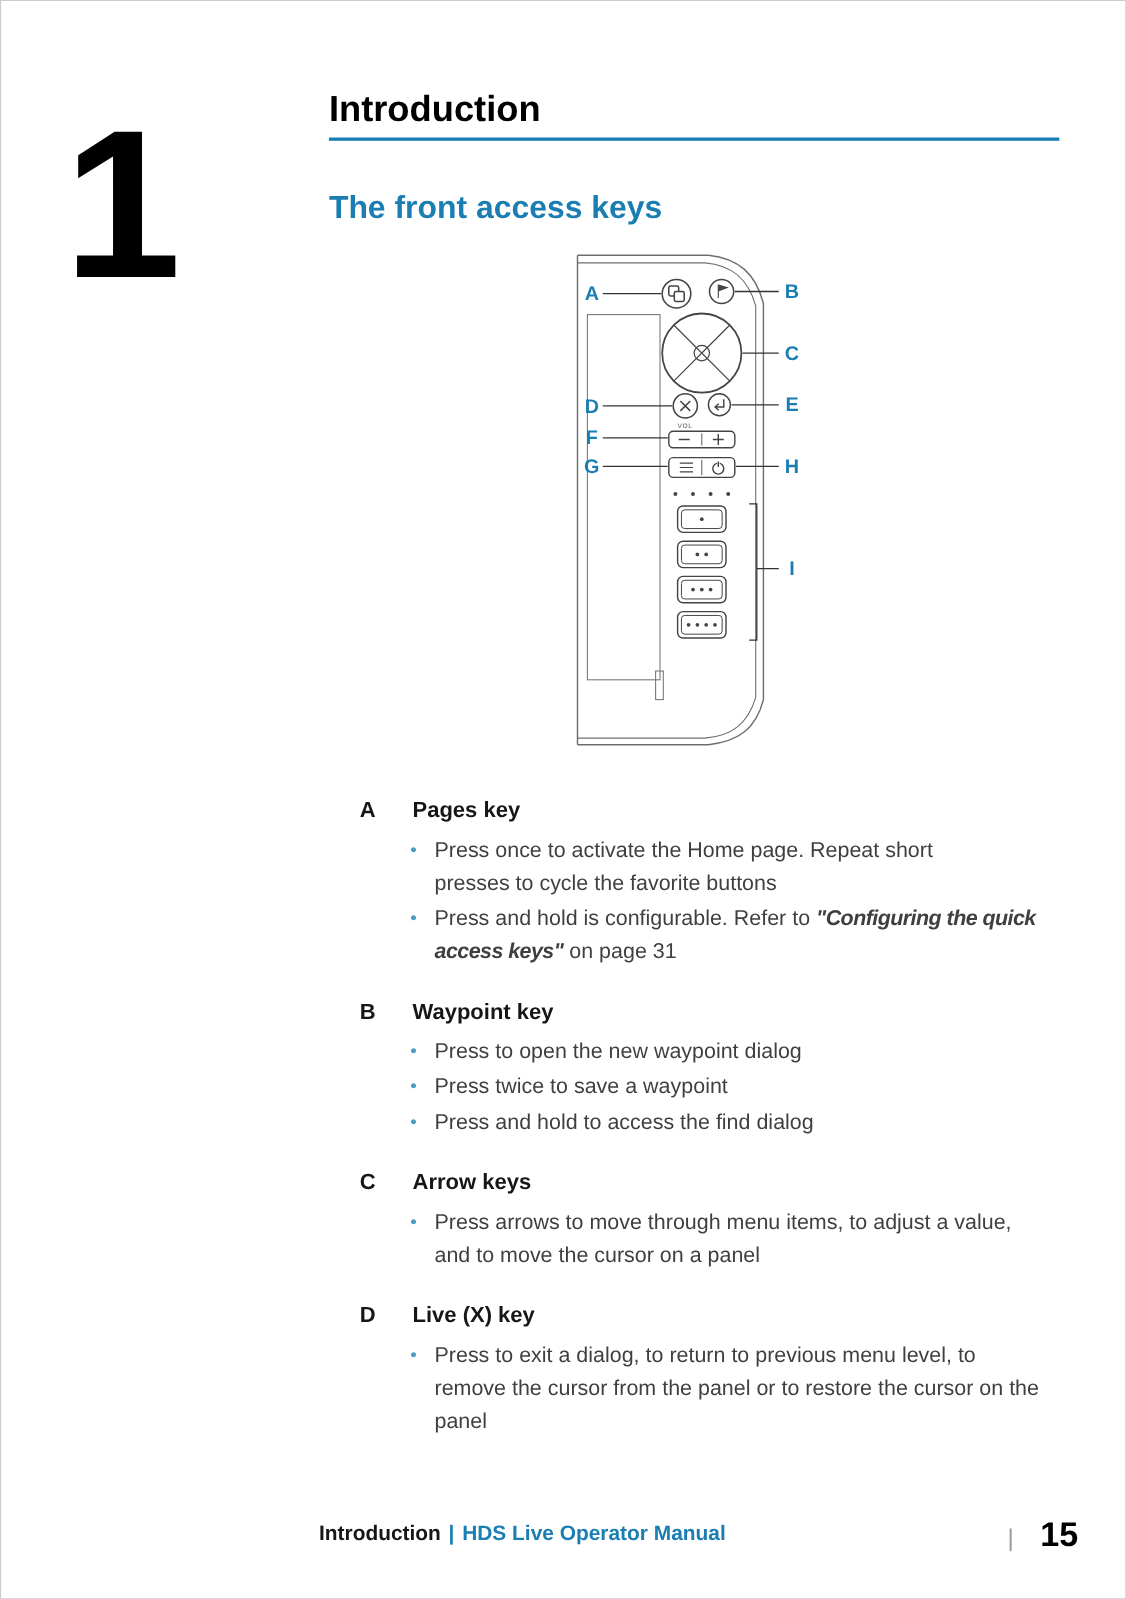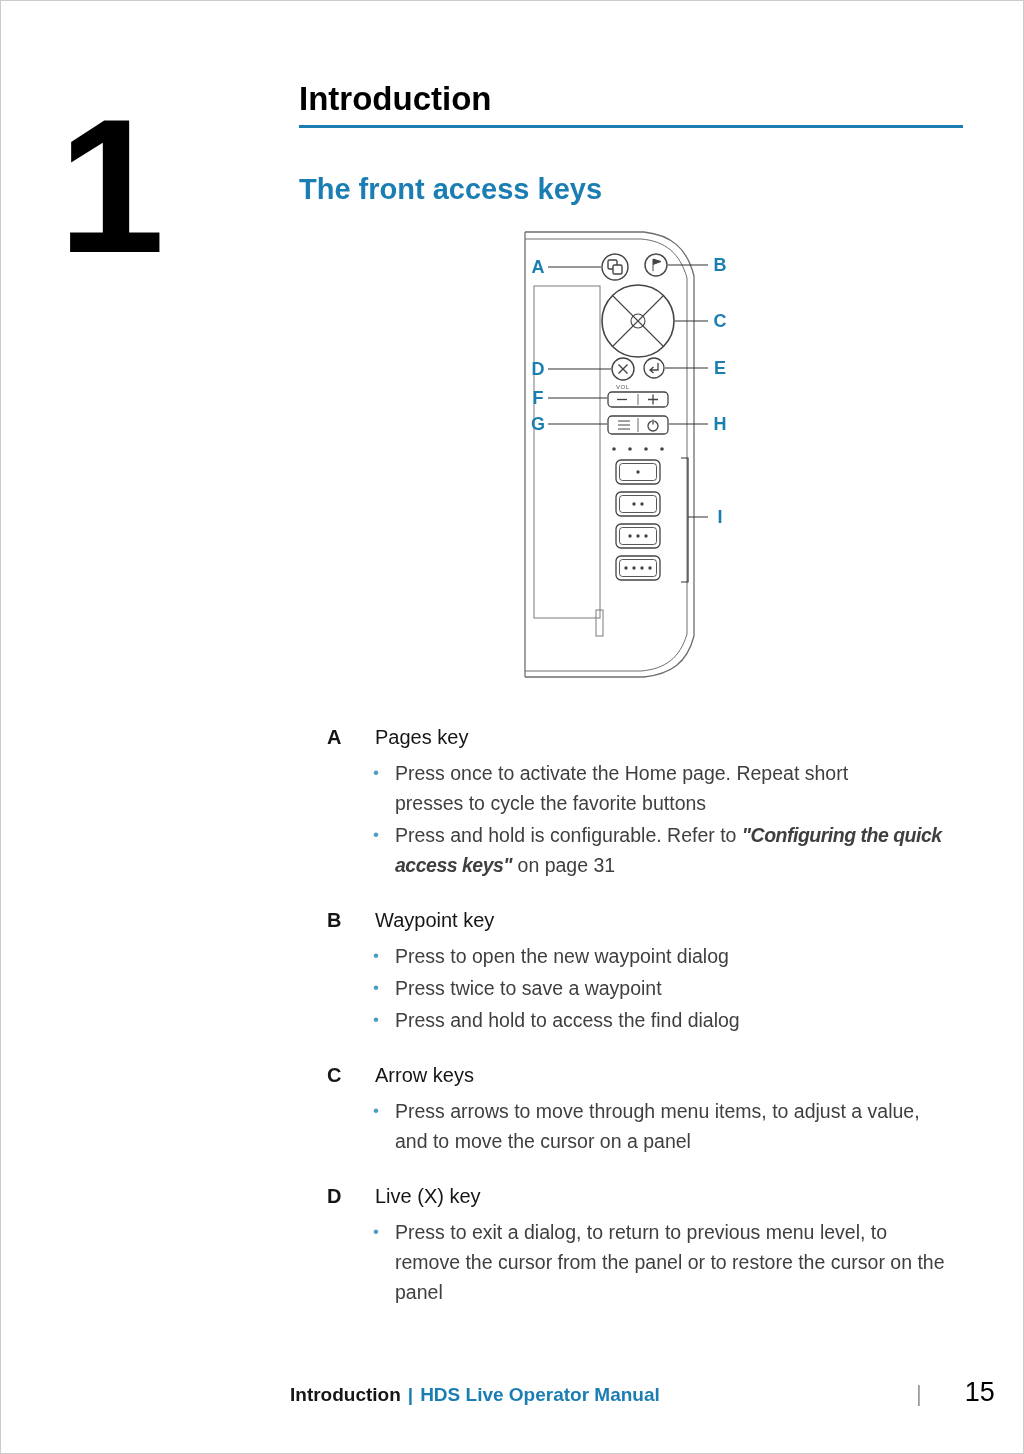--- a/index.html
+++ b/index.html
@@ -19,34 +19,34 @@
 
   .diagram{position:absolute;left:498px;top:222px;width:252px;height:474px;}
   .diagram svg{display:block;}
   .diagram text.callout{font-family:"Liberation Sans",sans-serif;font-size:18px;font-weight:700;fill:#1b7eb3;}
   .diagram text.tiny{font-family:"Liberation Sans",sans-serif;font-size:6px;fill:#555;letter-spacing:0.5px;}
 
   .keys{position:absolute;left:327px;top:724px;width:632px;}
   .key-section{margin-bottom:27px;}
   .key-head{display:flex;line-height:26px;margin-bottom:8px;}
   .key-letter{width:48px;font-size:20px;font-weight:700;color:#161616;flex:0 0 48px;}
-  .key-name{font-size:20px;font-weight:400;color:#161616;}
+  .key-name{font-size:20px;font-weight:700;color:#161616;}
   ul.key-bullets{list-style:none;margin:0;padding:0 0 0 68px;}
   ul.key-bullets li{position:relative;font-size:19.5px;line-height:30px;margin-bottom:2px;}
   ul.key-bullets li::before{content:"\2022";position:absolute;left:-22px;top:0;color:#4c9dc4;font-size:17px;}
   .mw505{max-width:505px;} .mw545{max-width:548px;} .mw525{max-width:528px;} .mw560{max-width:562px;}
   .em-ref{font-style:italic;font-weight:700;letter-spacing:-0.5px;}
 
   .footer-left{position:absolute;left:290px;top:1384px;font-size:19px;display:flex;gap:7px;align-items:baseline;}
   .footer-chapter{font-weight:700;color:#161616;}
   .footer-sep{font-weight:700;color:#1b7eb3;}
   .footer-manual{font-weight:700;color:#1b7eb3;text-align:right;}
   .footer-right{position:absolute;left:916px;top:1377px;display:flex;gap:24px;align-items:baseline;}
   .footer-page-sep{color:#9a9a9a;font-size:22px;}
-  .footer-page-num{color:#000;font-size:27px;font-weight:400;margin-left:19px;}
+  .footer-page-num{color:#000;font-size:31px;font-weight:700;}
 </style>
 </head>
 <body>
 
 <div class="chapter-number">1</div>
 
 <div class="headings">
   <h1 class="page-title">Introduction</h1>
   <div class="title-rule"></div>
   <h2 class="section-title">The front access keys</h2>

